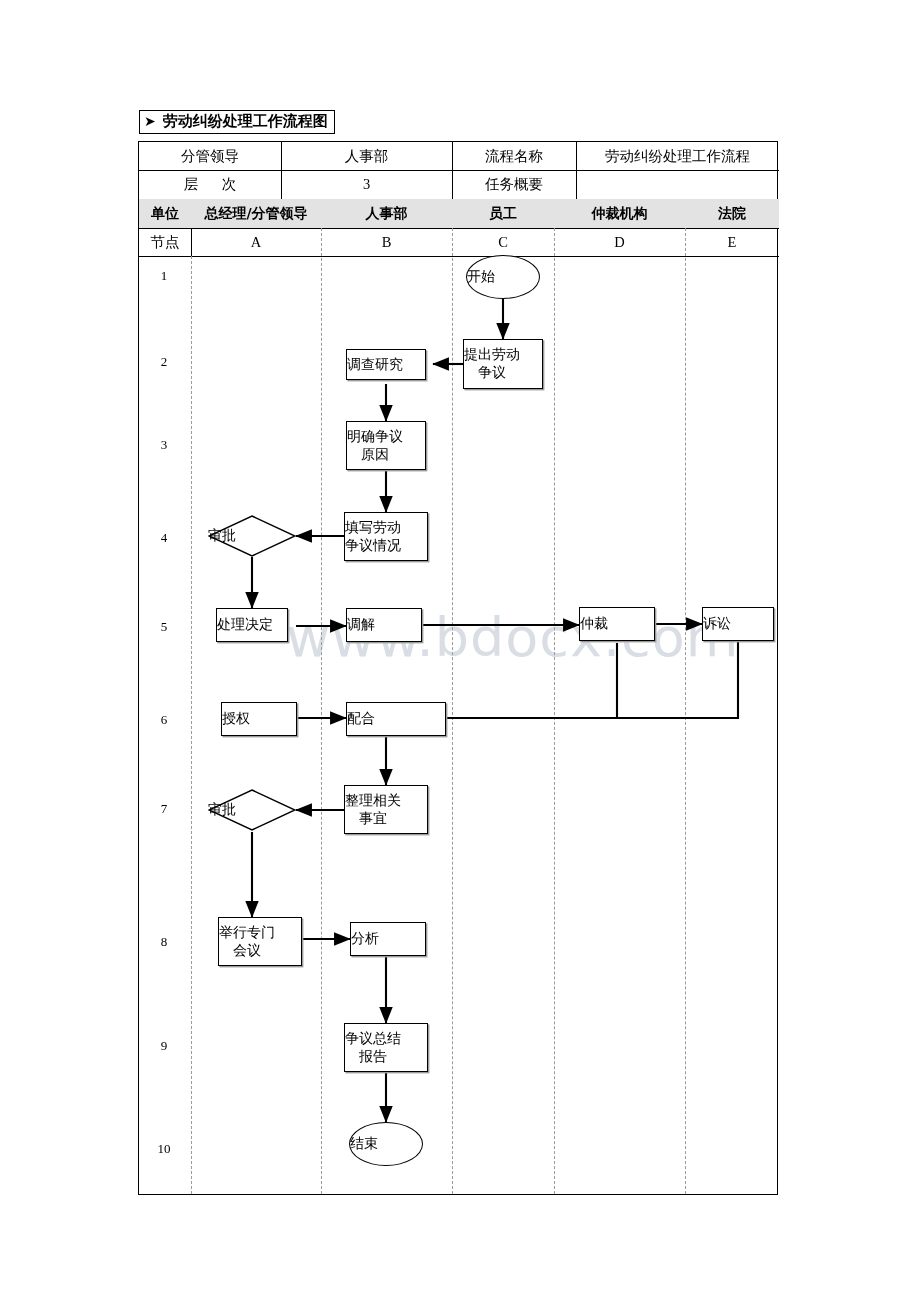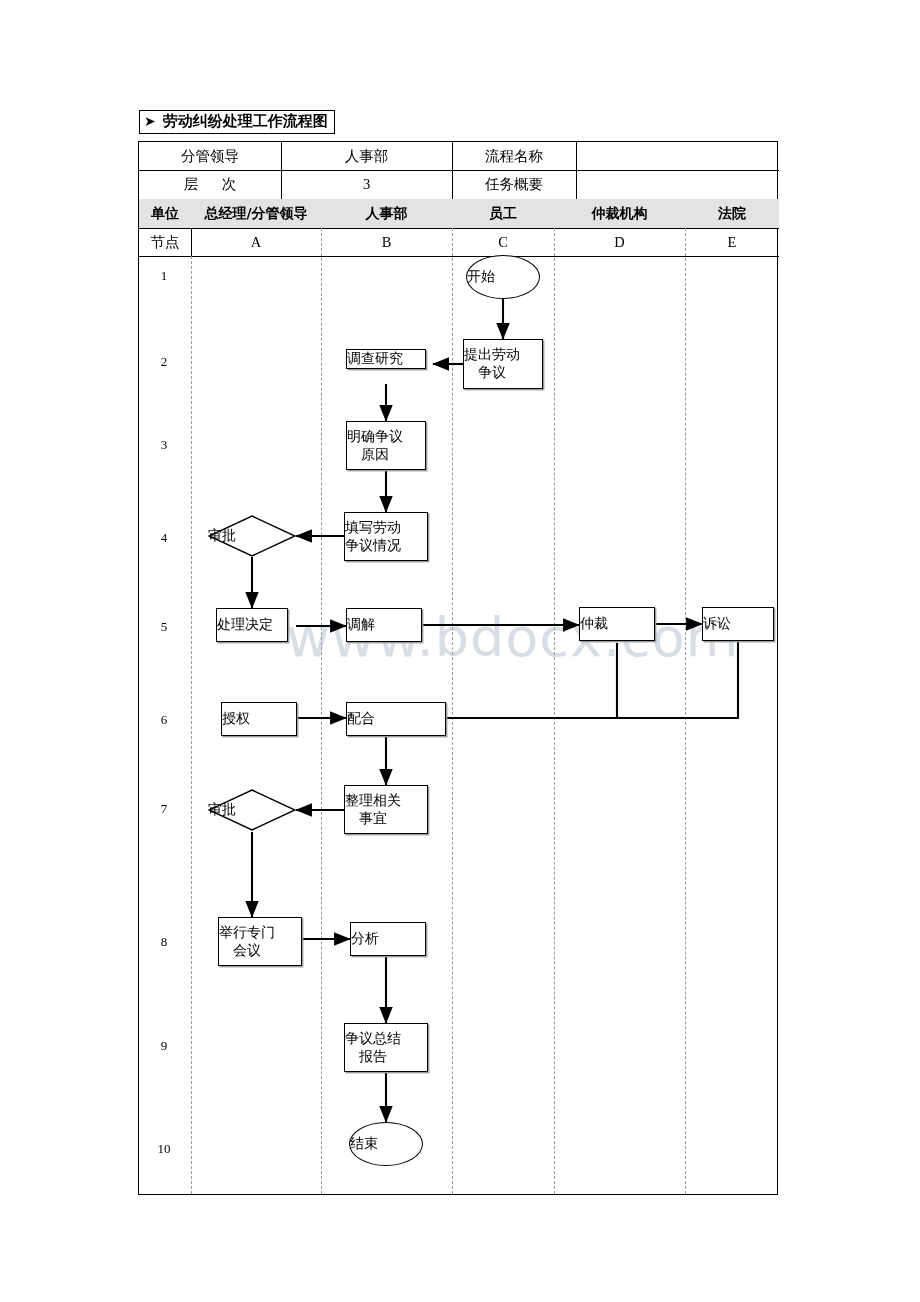--- a/index.html
+++ b/index.html
@@ -100,20 +100,21 @@
 
     <div class="vdash" style="left:52px;top:114px;height:938px"></div>
     <div class="vdash" style="left:182px;top:86px;height:966px"></div>
     <div class="vdash" style="left:313px;top:86px;height:966px"></div>
     <div class="vdash" style="left:415px;top:86px;height:966px"></div>
     <div class="vdash" style="left:546px;top:86px;height:966px"></div>
 
     <div class="cell" style="left:0;top:0;width:142px;height:28px">分管领导</div>
     <div class="cell" style="left:142px;top:0;width:171px;height:28px">人事部</div>
     <div class="cell" style="left:313px;top:0;width:124px;height:28px">流程名称</div>
+    <div class="cell" style="left:437px;top:0;width:203px;height:28px">劳动纠纷处理工作流程</div>
 
     <div class="cell sp" style="left:0;top:28px;width:142px;height:29px">层    次</div>
     <div class="cell" style="left:142px;top:28px;width:171px;height:29px">3</div>
     <div class="cell" style="left:313px;top:28px;width:124px;height:29px">任务概要</div>
 
     <div class="cell hdr" style="left:0;top:57px;width:52px;height:29px">单位</div>
     <div class="cell hdr" style="left:52px;top:57px;width:130px;height:29px">总经理/分管领导</div>
     <div class="cell hdr" style="left:182px;top:57px;width:131px;height:29px">人事部</div>
     <div class="cell hdr" style="left:313px;top:57px;width:102px;height:29px">员工</div>
     <div class="cell hdr" style="left:415px;top:57px;width:131px;height:29px">仲裁机构</div>
@@ -185,21 +186,21 @@
   </svg>
 
   <div class="node oval" style="left:458px;top:255px;width:74px;height:44px">
     <span>开始</span>
   </div>
 
   <div class="node rect" style="left:455px;top:339px;width:80px;height:50px">
     <span id="n-raise">提出劳动<br>争议</span>
   </div>
 
-  <div class="node rect" style="left:338px;top:349px;width:80px;height:20px">
+  <div class="node rect" style="left:338px;top:349px;width:80px;height:31px">
     <span>调查研究</span>
   </div>
 
   <div class="node rect" style="left:338px;top:421px;width:80px;height:49px">
     <span id="n-clarify">明确争议<br>原因</span>
   </div>
 
   <div class="node rect" style="left:336px;top:512px;width:84px;height:49px">
     <span id="n-fillform">填写劳动<br>争议情况</span>
   </div>

